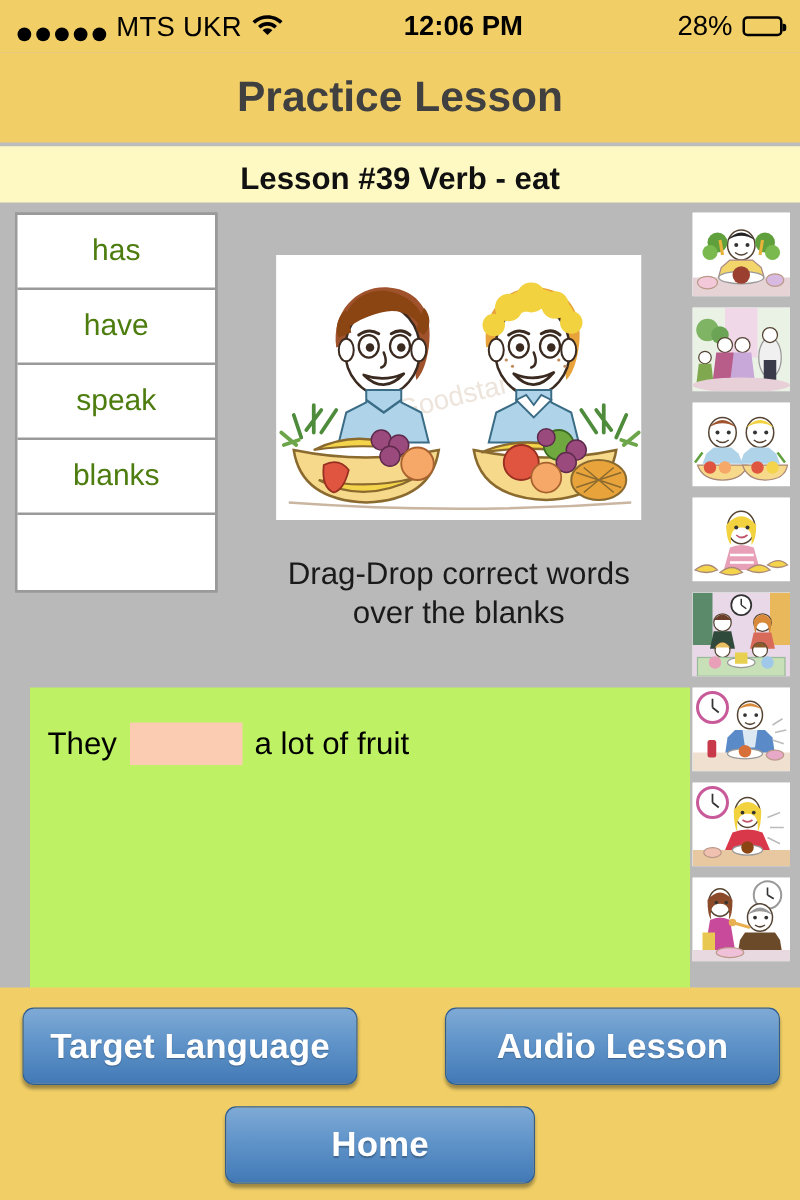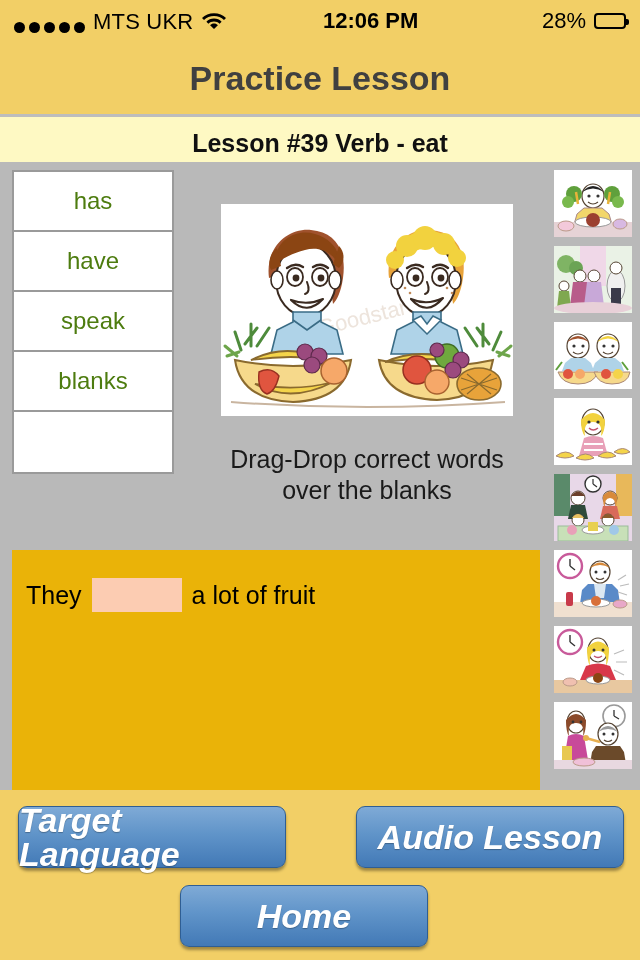--- a/index.html
+++ b/index.html
@@ -195,24 +195,24 @@
     width: 78px;
     height: 67px;
     background: #FFFFFF;
     overflow: hidden;
   }
   .thumb svg { display: block; }
 
   
   .sentence-panel {
     position: absolute;
-    left: 12px; top: 388px;
+    left: 24px; top: 388px;
     width: 528px;
     height: 258px;
-    background: #eab308;
+    background: #bef264;
   }
   .sentence-row {
     display: flex;
     align-items: center;
     padding: 28px 0 0 14px;
     font-size: 25px;
     color: #000;
   }
   .sentence-word { white-space: pre; }
   .blank-slot {
@@ -230,29 +230,28 @@
     width: 640px; height: 170px;
     background: #F2CF66;
   }
   .btn {
     position: absolute;
     background: linear-gradient(to bottom, #7FAAD6 0%, #6094C9 45%, #4279B6 100%);
     border: 1px solid #2F5E93;
     border-radius: 9px;
     box-shadow: 0 3px 3px rgba(0,0,0,0.35);
     color: #FFFFFF;
-    font-size: 34px;
+    font-size: 28px;
     font-weight: bold;
     display: flex;
     align-items: center;
     justify-content: center;
     text-shadow: 0 1px 1px rgba(0,0,0,0.28);
     cursor: pointer;
     line-height: 1;
-    font-style: italic;
   }
   .btn-target   { left: 18px;  top: 16px;  width: 268px; height: 62px; }
   .btn-audio    { left: 356px; top: 16px;  width: 268px; height: 62px; }
   .btn-home     { left: 180px; top: 95px;  width: 248px; height: 62px; }
 </style>
 </head>
 <body>
 
 <div id="app">
 

